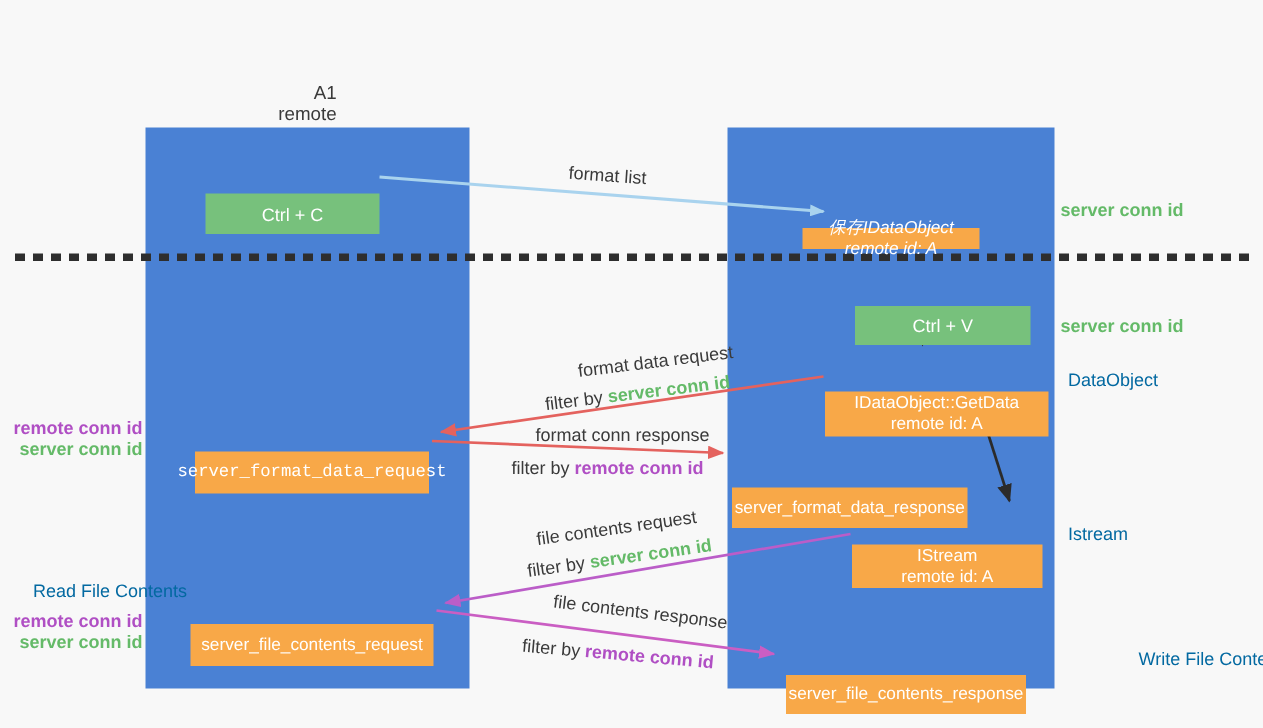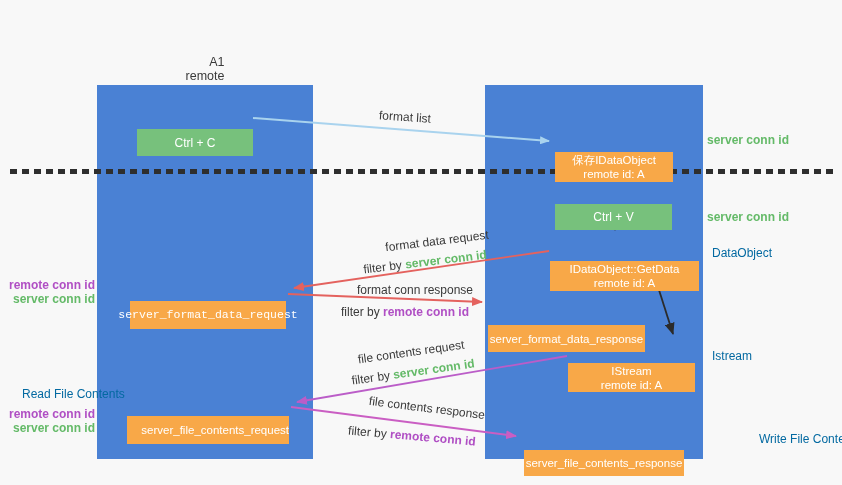--- a/index.html
+++ b/index.html
@@ -100,26 +100,26 @@
     <line x1="288" y1="294" x2="482" y2="302" stroke="#e4625e" stroke-width="1.8" marker-end="url(#mk-red)"></line>
     <line x1="652" y1="268" x2="673" y2="334" stroke="#2b2b2b" stroke-width="1.8" marker-end="url(#mk-black)"></line>
     <line x1="567" y1="356" x2="297" y2="402" stroke="#bb5dc8" stroke-width="1.8" marker-end="url(#mk-purple)"></line>
     <line x1="291" y1="407" x2="516" y2="436" stroke="#ca5ec3" stroke-width="1.8" marker-end="url(#mk-magenta)"></line>
   </svg>
 
   <div class="abs node node-green" style="left:137px;top:105px;width:116px;height:27px;">
     <div>Ctrl + C</div>
   </div>
 
-  <div class="abs node node-orange" style="left:555px;top:128px;width:118px;height:30px;">
+  <div class="abs node node-orange" style="left:535px;top:128px;width:118px;height:14px;font-style:italic;">
     <div>保存IDataObject</div>
     <div>remote id: A</div>
   </div>
 
-  <div class="abs node node-green" style="left:555px;top:180px;width:117px;height:26px;">
+  <div class="abs node node-green" style="left:570px;top:180px;width:117px;height:26px;">
     <div>Ctrl + V</div>
   </div>
 
   <div class="abs node node-orange" style="left:550px;top:237px;width:149px;height:30px;">
     <div>IDataObject::GetData</div>
     <div>remote id: A</div>
   </div>
 
   <div class="abs node node-orange" style="left:130px;top:277px;width:156px;height:28px;font-family:Liberation Mono, monospace;">
     <div>server_format_data_request</div>
@@ -127,21 +127,21 @@
 
   <div class="abs node node-orange" style="left:488px;top:301px;width:157px;height:27px;">
     <div>server_format_data_response</div>
   </div>
 
   <div class="abs node node-orange" style="left:568px;top:339px;width:127px;height:29px;">
     <div>IStream</div>
     <div>remote id: A</div>
   </div>
 
-  <div class="abs node node-orange" style="left:127px;top:392px;width:162px;height:28px;align-items:flex-end;">
+  <div class="abs node node-orange" style="left:127px;top:392px;width:162px;height:28px;">
     <div>server_file_contents_request</div>
   </div>
 
   <div class="abs node node-orange" style="left:524px;top:426px;width:160px;height:26px;">
     <div>server_file_contents_response</div>
   </div>
 
   <div class="abs edge-label" style="left:405px;top:117px;transform:translate(-50%,-50%) rotate(4deg);">format list</div>
 
   <div class="abs edge-label" style="left:437px;top:241px;transform:translate(-50%,-50%) rotate(-7deg);">format data request</div>

